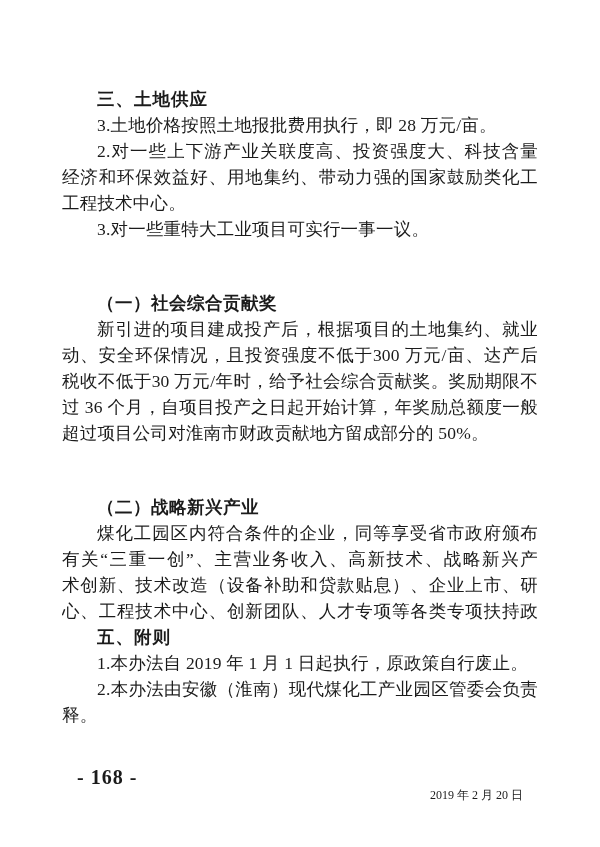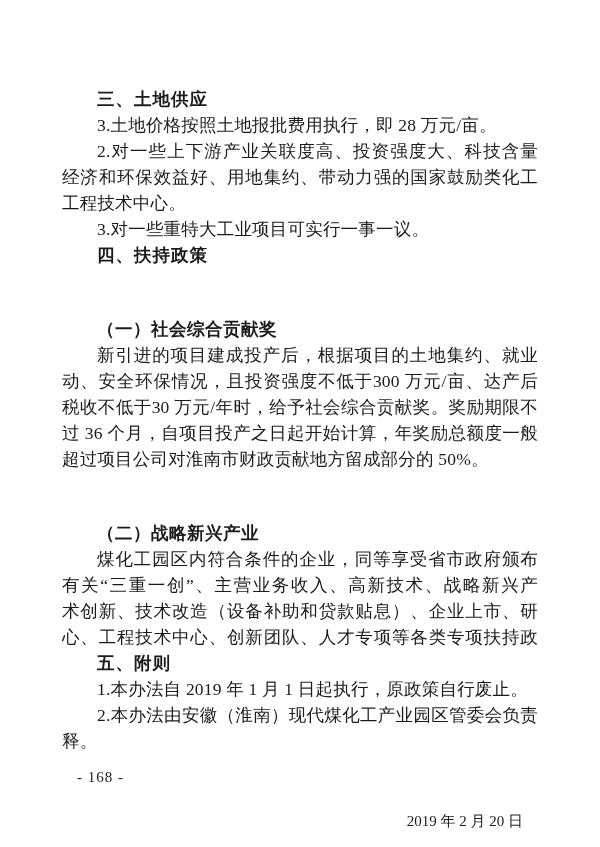--- a/index.html
+++ b/index.html
@@ -52,47 +52,47 @@
   }
   .line.sub {
     font-weight: bold;
     letter-spacing: 0.5px;
     margin-top: 48px;
   }
   .date-line {
     margin-top: 54px;
     height: 26px;
     line-height: 26px;
-    font-size: 15px;
+    font-size: 12px;
     text-align: right;
     padding-right: 15px;
   }
   .footer {
     position: absolute;
     left: 77px;
     top: 764px;
     height: 26px;
     line-height: 26px;
-    font-size: 15px;
+    font-size: 20px;
     letter-spacing: 1px;
+    font-weight: bold;
   }
 </style>
 </head>
 <body>
 
 <div class="page">
   <div class="content">
     <div id="lines">
         <div class="line heading indent">三、土地供应</div>
         <div class="line body indent">3.土地价格按照土地报批费用执行，即 28 万元/亩。</div>
         <div class="line body indent full">2.对一些上下游产业关联度高、投资强度大、科技含量高、</div>
         <div class="line body full">经济和环保效益好、用地集约、带动力强的国家鼓励类化工项</div>
         <div class="line body">工程技术中心。</div>
         <div class="line body indent">3.对一些重特大工业项目可实行一事一议。</div>
-        <div class="line heading indent">四、扶持政策</div>
         <div class="line sub indent">（一）社会综合贡献奖</div>
         <div class="line body indent full">新引进的项目建成投产后，根据项目的土地集约、就业带</div>
         <div class="line body full">动、安全环保情况，且投资强度不低于300 万元/亩、达产后亩均</div>
         <div class="line body full">税收不低于30 万元/年时，给予社会综合贡献奖。奖励期限不超</div>
         <div class="line body full">过 36 个月，自项目投产之日起开始计算，年奖励总额度一般不</div>
         <div class="line body">超过项目公司对淮南市财政贡献地方留成部分的 50%。</div>
         <div class="line sub indent">（二）战略新兴产业</div>
         <div class="line body indent full">煤化工园区内符合条件的企业，同等享受省市政府颁布的</div>
         <div class="line body full">有关“三重一创”、主营业务收入、高新技术、战略新兴产业、技</div>
         <div class="line body full">术创新、技术改造（设备补助和贷款贴息）、企业上市、研发中</div>

